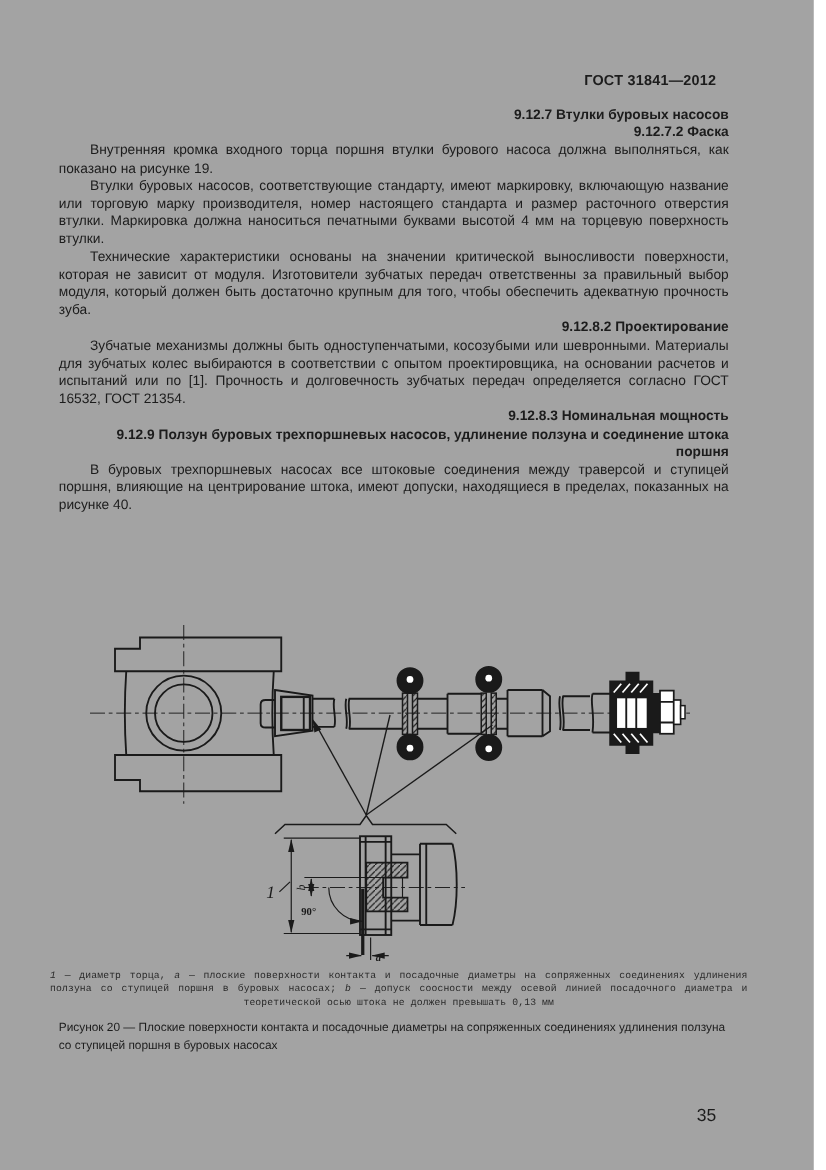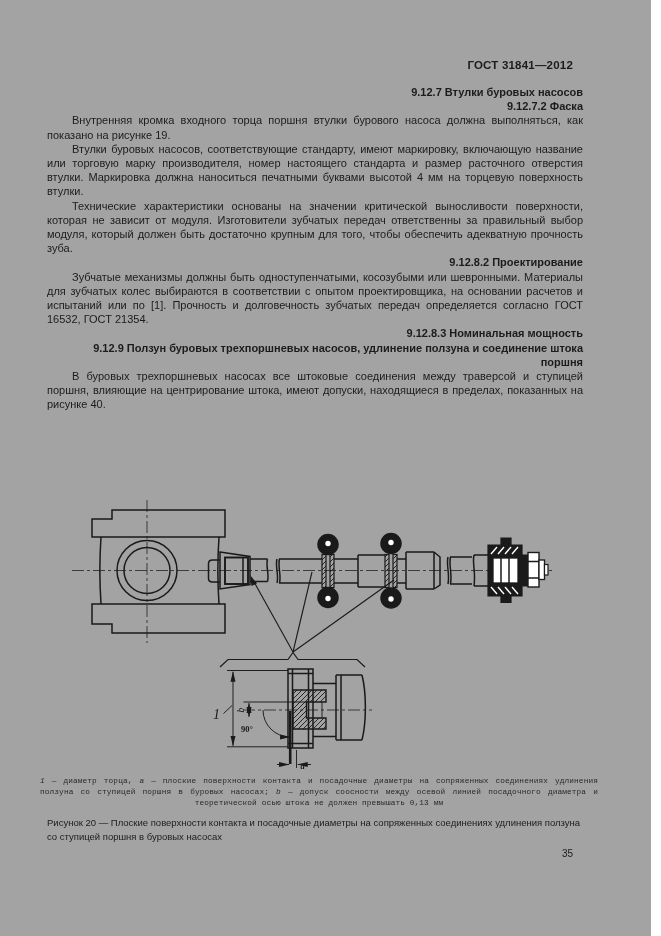--- a/index.html
+++ b/index.html
@@ -21,21 +21,21 @@
   .legend{
     position:absolute;top:776px;left:40px;width:558px;
     font-size:7.8px;line-height:11px;letter-spacing:0.1px;
     text-align:justify;text-align-last:center;color:#2a2a2a;font-family:Liberation Mono, monospace;
   }
   .legend .it{font-style:italic;}
   .caption{
     position:absolute;top:816px;left:47px;width:536px;
     font-size:9.5px;line-height:13.5px;text-align:left;
   }
-  .pageno{position:absolute;top:848px;right:78px;font-size:10px;}
+  .pageno{position:absolute;top:884px;right:78px;font-size:14px;}
   svg{display:block;}
 </style>
 </head>
 <body>
 
 <div class="page">
 
   <div class="doc-header">ГОСТ 31841—2012</div>
 
   <div class="content">

